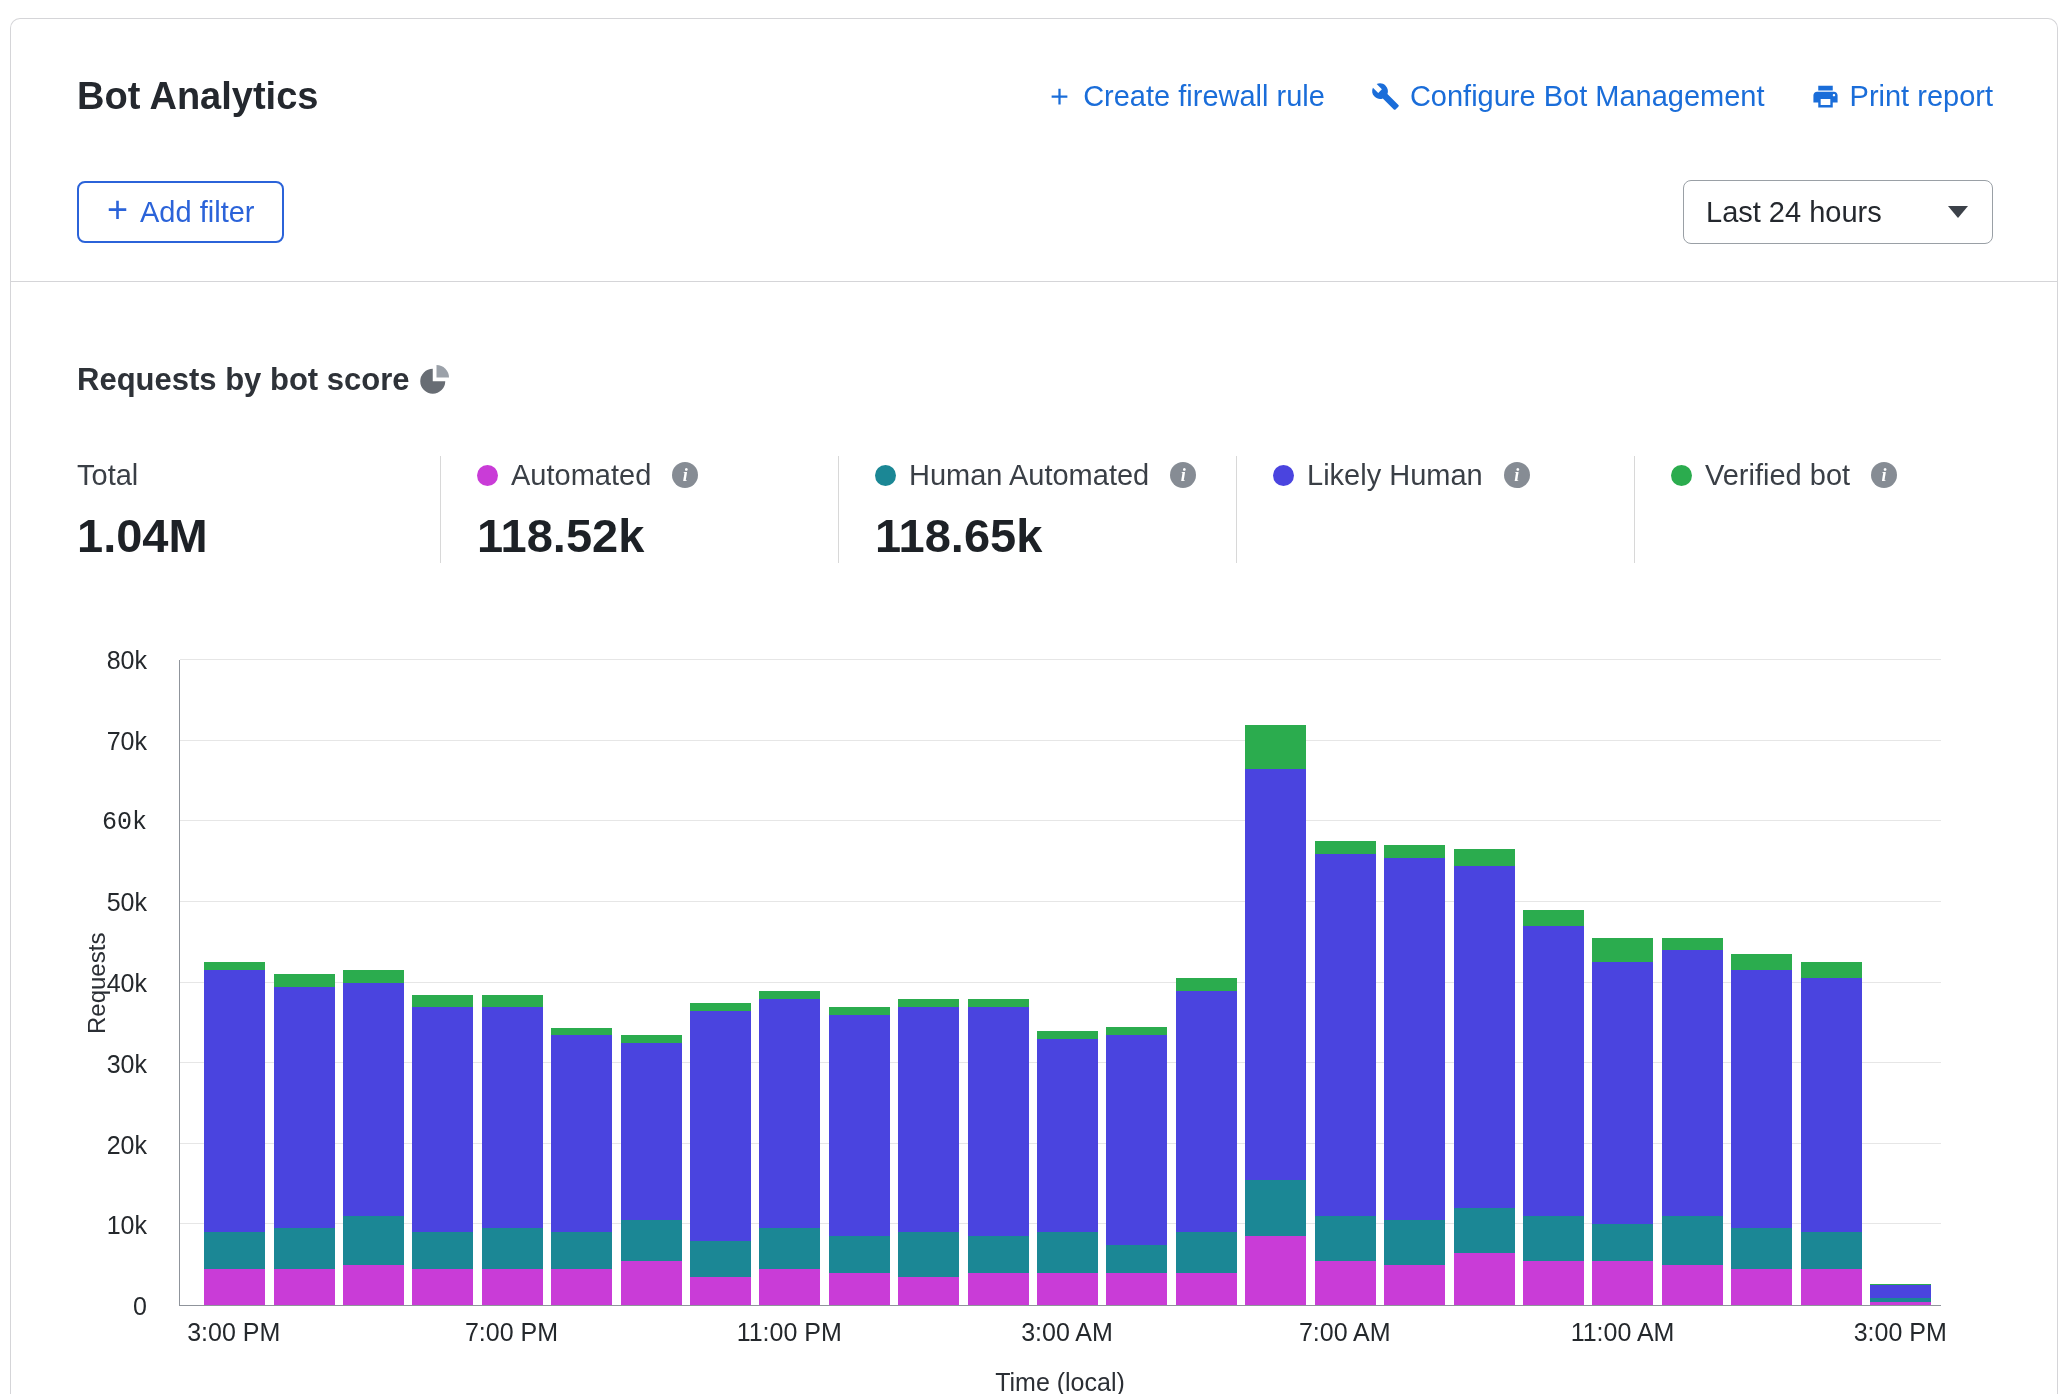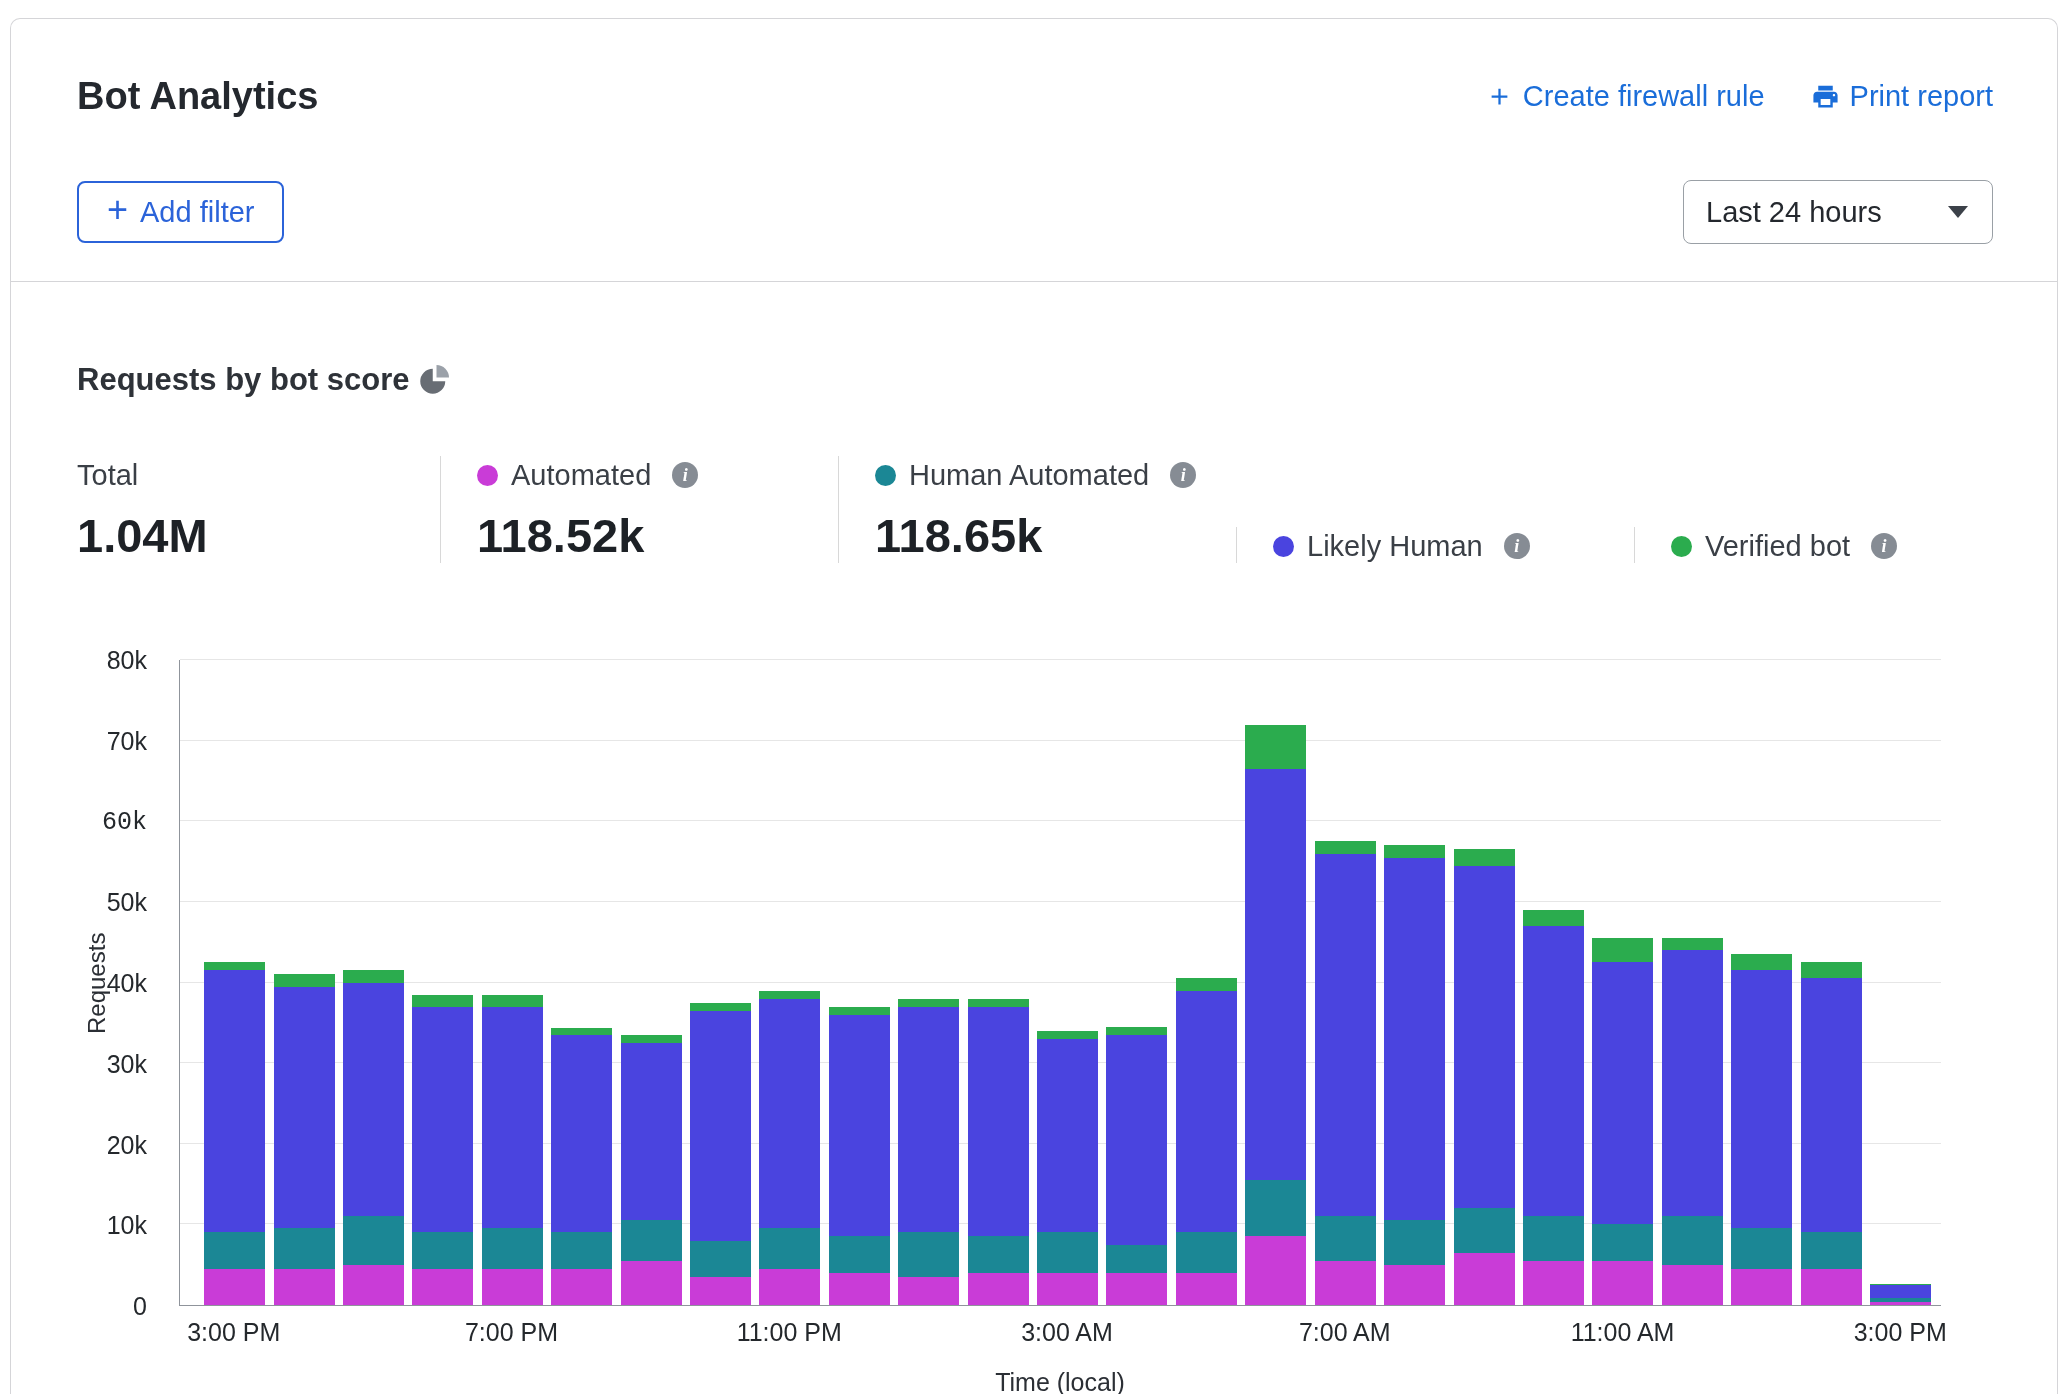--- a/index.html
+++ b/index.html
@@ -50,21 +50,21 @@
   }
   .chevron-down {
     width: 0; height: 0;
     border-left: 10px solid transparent; border-right: 10px solid transparent;
     border-top: 12px solid #3c4149;
   }
   
   .card-body { position: relative; height: 1116px; }
   .section-row { display: flex; align-items: center; gap: 10px; padding: 80px 0 0 66px; }
   h2.section-title { font-size: 31px; font-weight: bold; margin: 0; color: #2e3238; }
-  .stats-row { display: flex; margin: 58px 0 0 66px; align-items: flex-end; }
+  .stats-row { display: flex; margin: 58px 0 0 66px; }
   .stat { padding-top: 2px; }
   .stat-total { width: 363px; }
   .stat-item { width: 398px; border-left: 1px solid #d8d8d8; padding-left: 36px; }
   .stat-label-row { display: flex; align-items: center; gap: 13px; font-size: 29px; color: #3a3f46; height: 34px; }
   .dot { width: 21px; height: 21px; border-radius: 50%; flex: 0 0 auto; }
   .info-icon {
     width: 26px; height: 26px; border-radius: 50%;
     background: #868c94; color: #fff;
     font-family: "Liberation Serif", serif; font-style: italic; font-weight: bold; font-size: 18px;
     display: flex; align-items: center; justify-content: center;
@@ -120,20 +120,28 @@
           <span style="display:flex;">
             <svg viewBox="0 0 24 24" width="27" height="27" fill="currentColor">
                 <path d="M19 13h-6v6h-2v-6H5v-2h6V5h2v6h6v2z"></path>
               </svg>
           </span>
           <span>Create firewall rule</span>
         </a>
         <a class="action-link">
           <span style="display:flex;">
             <svg viewBox="0 0 24 24" width="29" height="29" fill="currentColor">
+                <path d="M22.7 19l-9.1-9.1c.9-2.3.4-5-1.5-6.9-2-2-5-2.4-7.4-1.3L9 6 6 9 1.6 4.7C.4 7.1.9 10.1 2.9 12.1c1.9 1.9 4.6 2.4 6.9 1.5l9.1 9.1c.4.4 1 .4 1.4 0l2.3-2.3c.5-.4.5-1.1.1-1.4z"></path>
+              </svg>
+          </span>
+          <span>Configure Bot Management</span>
+        </a>
+        <a class="action-link">
+          <span style="display:flex;">
+            <svg viewBox="0 0 24 24" width="29" height="29" fill="currentColor">
                 <path d="M18 3H6v4h12V3zm1 5H5c-1.66 0-3 1.34-3 3v6h4v4h12v-4h4v-6c0-1.66-1.34-3-3-3zm-3 11H8v-5h8v5zm3-7c-.55 0-1-.45-1-1s.45-1 1-1 1 .45 1 1-.45 1-1 1z"></path>
               </svg>
           </span>
           <span>Print report</span>
         </a>
       </div>
     </div>
     <div class="header-bottom">
       <button class="add-filter-btn">
         <span class="plus-glyph">+</span>

